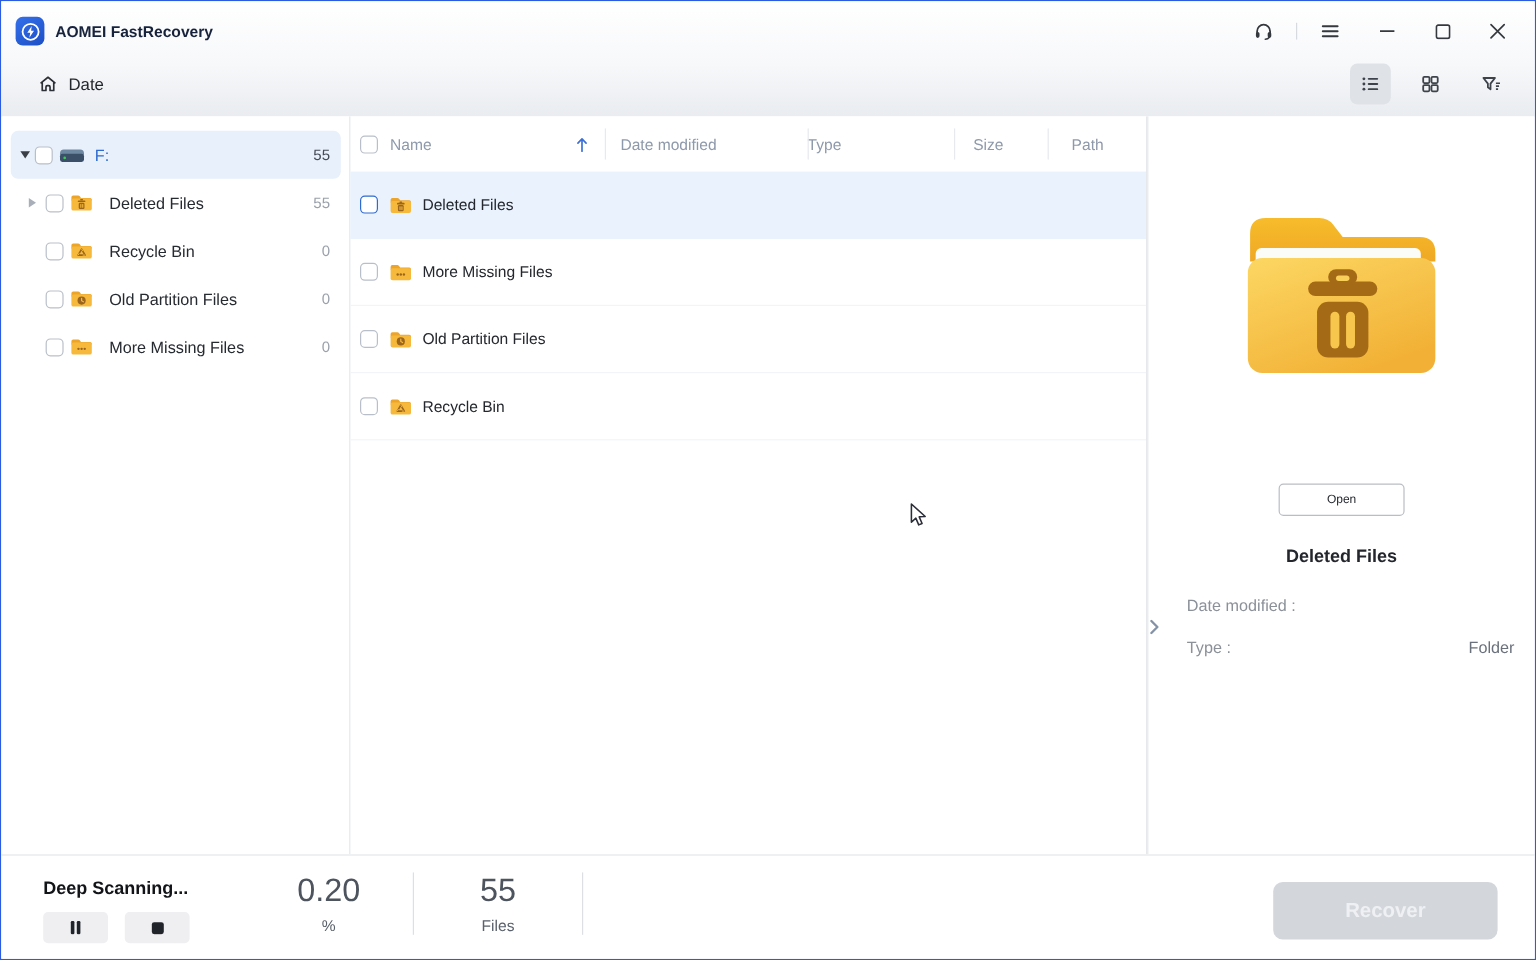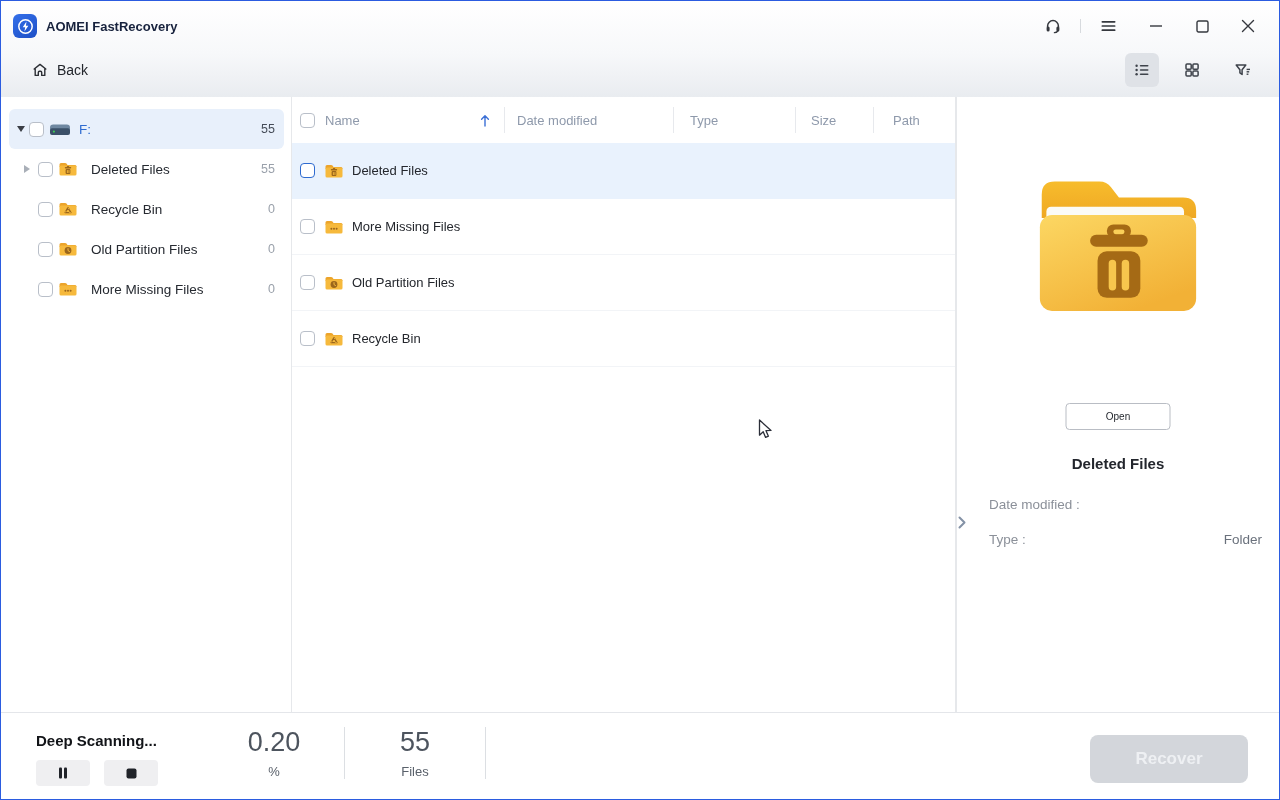--- a/index.html
+++ b/index.html
@@ -51,21 +51,21 @@
   .t-count.dark { color:#454c58; }
 
   
   .filelist { position:absolute; left:290px; top:0; width:665px; height:100%; border-left:1px solid #e6e8eb; border-right:1px solid #e6e8eb; }
   .thead { display:flex; align-items:center; height:46px; color:#8e99ab; font-size:13px; }
   .col-name { width:212px; display:flex; align-items:center; padding-left:8px; }
   .col-name .hlabel { margin-left:10px; }
   .hcol { position:relative; height:100%; display:flex; align-items:center; }
   .hcol::before { content:''; position:absolute; left:0; top:50%; transform:translateY(-50%); width:1px; height:26px; background:#e7e9ed; }
   .col-date { width:169px; padding-left:13px; }
-  .col-type { width:122px; padding-left:17px; }
+  .col-type { width:122px; }
   .col-size { width:78px; padding-left:16px; }
   .col-path { flex:1; padding-left:20px; }
   .sort-icon { margin-left:auto; margin-right:14px; display:flex; }
   .frow { display:flex; align-items:center; height:56px; padding-left:8px; border-bottom:1px solid #f2f4f7; cursor:pointer; }
   .frow.selected { background:#e9f2fd; border-bottom-color:#e9f2fd; }
   .frow .t-icon { margin-left:9px; }
   .frow .fname { margin-left:8px; font-size:13px; color:#24272d; }
 
   
   .preview { position:absolute; left:955px; top:0; width:323px; height:100%; border-left:1px solid #e6e8eb; }
@@ -85,21 +85,21 @@
   
   .footer { position:absolute; left:0; top:711px; width:100%; height:88px; background:#fff; border-top:1px solid #e4e6ea; }
   .scan-status { position:absolute; left:35px; top:19px; font-size:15px; font-weight:bold; color:#121418; }
   .scan-btns { position:absolute; left:35px; top:47px; display:flex; gap:14px; }
   .scan-btn { width:54px; height:26px; background:#efeff1; border:none; border-radius:4px; display:flex; align-items:center; justify-content:center; cursor:pointer; }
   .stats { position:absolute; left:203px; top:13px; display:flex; align-items:center; }
   .stat { width:140px; text-align:center; }
   .stat .num { font-size:27px; color:#4d545e; line-height:32px; }
   .stat .unit { font-size:13px; color:#5a616b; margin-top:6px; }
   .stat-div { width:1px; height:52px; background:#dcdfe3; }
-  .recover-btn { position:absolute; right:31px; top:22px; width:158px; height:48px; background:#d3d6db; border:none; border-radius:8px; font-size:17px; font-weight:bold; color:#eef0f3; font-family:"Liberation Sans",sans-serif; cursor:default; }
+  .recover-btn { position:absolute; right:31px; top:22px; width:187px; height:48px; background:#d3d6db; border:none; border-radius:8px; font-size:17px; font-weight:bold; color:#eef0f3; font-family:"Liberation Sans",sans-serif; cursor:default; }
 
   .cursor { position:absolute; left:757px; top:418px; pointer-events:none; z-index:50; }
 </style>
 </head>
 <body>
 
 <div class="window">
 
   <div class="header">
     <div class="titlebar">
@@ -147,21 +147,21 @@
       </div>
     </div>
 
     <div class="toolbar">
       <div class="back-btn">
         <span style="display:flex;">
           <svg width="18" height="18" viewBox="0 0 18 18">
               <path d="M3.2 8 L9 3.4 L14.8 8 M4.2 7.4 V14.4 H7.3 V11.4 q0-1.1 1.1-1.1 h1.2 q1.1 0 1.1 1.1 v3 h3.1 V7.4" fill="none" stroke="#2c2f35" stroke-width="1.4" stroke-linejoin="round" stroke-linecap="round"></path>
             </svg>
         </span>
-        <span>Back</span>
+        <span>Date</span>
       </div>
       <div class="toolbar-right">
         <button class="view-btn active">
           <svg width="18" height="18" viewBox="0 0 18 18">
               <circle cx="3.6" cy="4.7" r="1.2" fill="#3e434b"></circle>
               <circle cx="3.6" cy="9" r="1.2" fill="#3e434b"></circle>
               <circle cx="3.6" cy="13.3" r="1.2" fill="#3e434b"></circle>
               <rect x="6.8" y="3.9" width="8.7" height="1.6" rx="0.8" fill="#3e434b"></rect>
               <rect x="6.8" y="8.2" width="8.7" height="1.6" rx="0.8" fill="#3e434b"></rect>
               <rect x="6.8" y="12.5" width="8.7" height="1.6" rx="0.8" fill="#3e434b"></rect>

